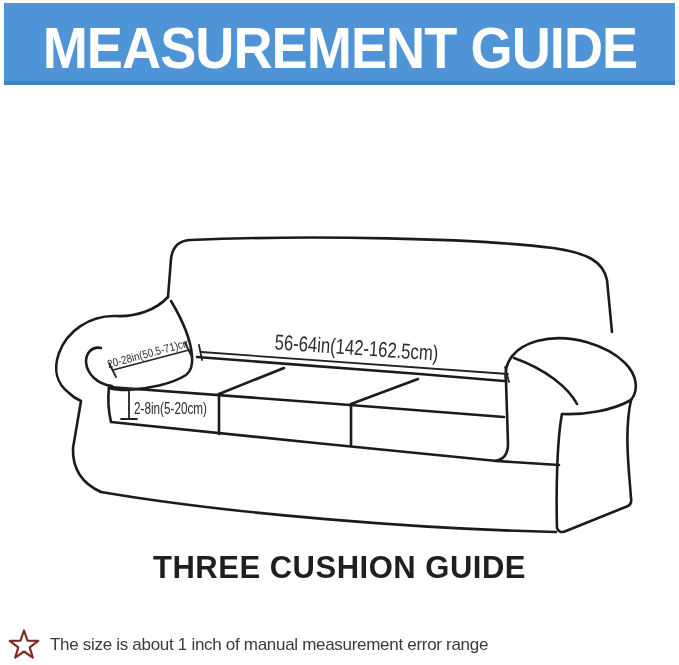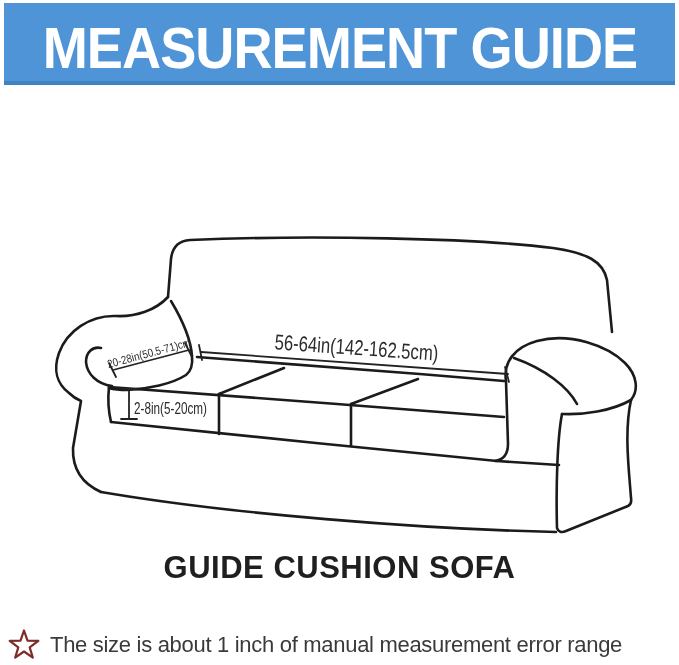--- a/index.html
+++ b/index.html
@@ -19,21 +19,21 @@
   .sofa-svg{position:absolute;left:0;top:0;width:679px;height:665px;}
   .caption{
     position:absolute;left:0;top:550px;width:679px;text-align:center;
     font-size:31px;font-weight:bold;color:#1f1f1f;letter-spacing:0.5px;
   }
   .footer{
     position:absolute;left:7px;top:628px;width:668px;
     display:flex;align-items:center;gap:9px;
   }
   .footer .note{
-    font-size:22px;color:#3a3a3a;letter-spacing:-0.3px;white-space:nowrap;
+    font-size:17px;color:#3a3a3a;letter-spacing:-0.3px;white-space:nowrap;
   }
   .star-svg{flex:0 0 auto;display:block;}
 </style>
 </head>
 <body>
 
 <div class="header-banner">
   <span class="title">MEASUREMENT GUIDE</span>
 </div>
 
@@ -93,20 +93,20 @@
     <path d="M 121 419 L 137 419"></path>
   </g>
 
   <g fill="#2b2b2b" font-family="Liberation Sans, sans-serif">
     <text x="150" y="357" transform="rotate(-15 150 357)" text-anchor="middle" font-size="11.5" textLength="86" lengthAdjust="spacingAndGlyphs">20-28in(50.5-71)cm</text>
     <text x="356" y="355" transform="rotate(4 356 355)" text-anchor="middle" font-size="21.5" textLength="164" lengthAdjust="spacingAndGlyphs">56-64in(142-162.5cm)</text>
     <text x="134" y="414" text-anchor="start" font-size="17" textLength="73" lengthAdjust="spacingAndGlyphs">2-8in(5-20cm)</text>
   </g>
 </svg>
 
-<div class="caption">GUIDE CUSHION SOFA</div>
+<div class="caption">THREE CUSHION GUIDE</div>
 
 <div class="footer">
   <svg class="star-svg" width="34" height="34" viewBox="0 0 34 34">
     <polygon points="17,2.5 20.5,12.7 31.3,12.9 22.7,19.4 25.8,29.6 17,23.5 8.2,29.6 11.3,19.4 2.7,12.9 13.5,12.7" fill="none" stroke="#7d2c27" stroke-width="2.2" stroke-linejoin="round"></polygon>
   </svg>
   <span class="note">The size is about 1 inch of manual measurement error range</span>
 </div>
 
 </body></html>

